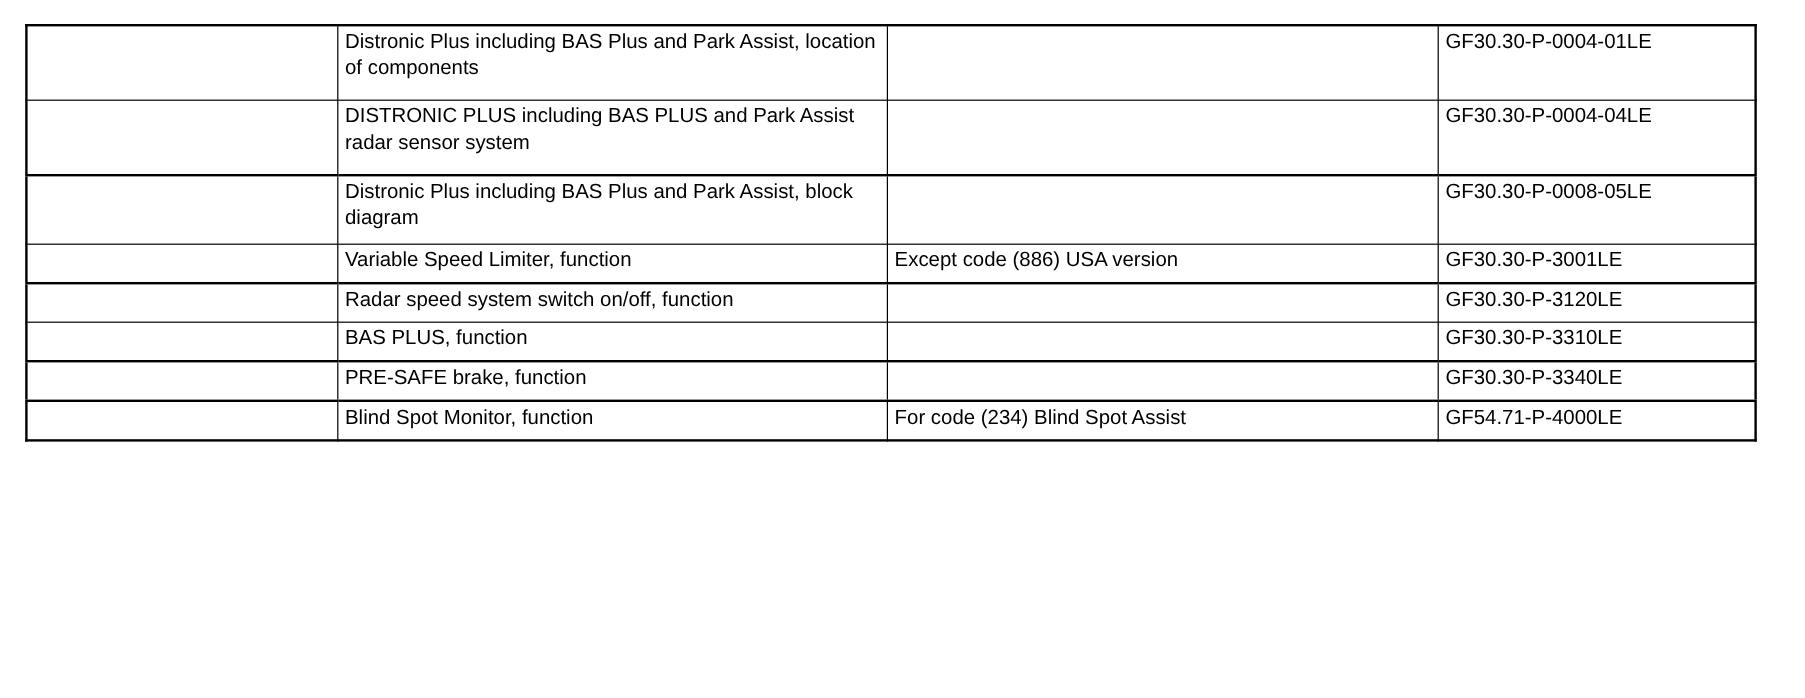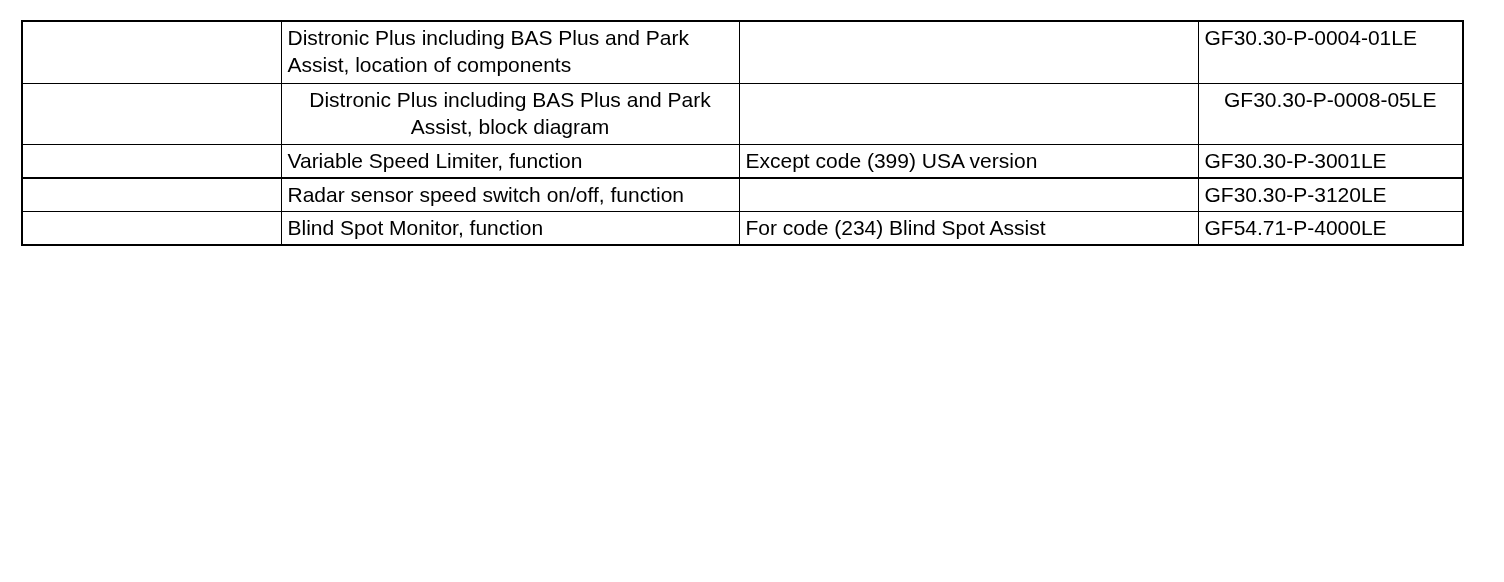--- a/index.html
+++ b/index.html
@@ -26,21 +26,21 @@
     left: 21px;
     top: 20px;
     width: 1441px;
     border-collapse: collapse;
     table-layout: fixed;
     background: #ffffff;
   }
   table.doc-table td {
     border: 1px solid #000000;
     padding: 2px 6px 3px 6px;
-    font-size: 21px;
+    font-size: 17px;
     line-height: 1.30;
     vertical-align: top;
     font-family: "Liberation Sans", sans-serif;
     color: #000000;
     word-wrap: break-word;
     overflow: hidden;
   }
   
   table.doc-table {
     border: 2px solid #000000;
@@ -51,21 +51,21 @@
   col.c-code  { width: 265px; }
 
   td.cell-index { padding: 0; }
   td.cell-desc  { }
   td.cell-cond  { }
   td.cell-code  { white-space: nowrap; }
 
   
   tr.r-tall  td { height: 56px; }
   tr.r-short td { height: 26px; }
-  tr.r-mid   td { height: 51px; text-align: center; }
+  tr.r-mid   td { height: 51px; }
 
   
   tr.rule-heavy td { border-bottom-width: 2px; }
 </style>
 </head>
 <body>
 
 <div id="sheet">
 
   <table class="doc-table">
@@ -77,46 +77,64 @@
     </colgroup>
     <tbody>
 
       <tr class="r-tall">
         <td class="cell-index"></td>
         <td class="cell-desc">Distronic Plus including BAS Plus and Park Assist, location of components</td>
         <td class="cell-cond"></td>
         <td class="cell-code">GF30.30-P-0004-01LE</td>
       </tr>
 
+      <tr class="r-tall rule-heavy">
+        <td class="cell-index"></td>
+        <td class="cell-desc">DISTRONIC PLUS including BAS PLUS and Park Assist radar sensor system</td>
+        <td class="cell-cond"></td>
+        <td class="cell-code">GF30.30-P-0004-04LE</td>
+      </tr>
 
       <tr class="r-mid">
         <td class="cell-index"></td>
         <td class="cell-desc">Distronic Plus including BAS Plus and Park Assist, block diagram</td>
         <td class="cell-cond"></td>
         <td class="cell-code">GF30.30-P-0008-05LE</td>
       </tr>
 
       <tr class="r-short rule-heavy">
         <td class="cell-index"></td>
         <td class="cell-desc">Variable Speed Limiter, function</td>
-        <td class="cell-cond">Except code (399) USA version</td>
+        <td class="cell-cond">Except code (886) USA version</td>
         <td class="cell-code">GF30.30-P-3001LE</td>
       </tr>
 
 
       <tr class="r-short">
         <td class="cell-index"></td>
-        <td class="cell-desc">Radar sensor speed switch on/off, function</td>
+        <td class="cell-desc">Radar speed system switch on/off, function</td>
         <td class="cell-cond"></td>
         <td class="cell-code">GF30.30-P-3120LE</td>
       </tr>
 
 
 
+      <tr class="r-short rule-heavy">
+        <td class="cell-index"></td>
+        <td class="cell-desc">BAS PLUS, function</td>
+        <td class="cell-cond"></td>
+        <td class="cell-code">GF30.30-P-3310LE</td>
+      </tr>
 
+      <tr class="r-short rule-heavy">
+        <td class="cell-index"></td>
+        <td class="cell-desc">PRE-SAFE brake, function</td>
+        <td class="cell-cond"></td>
+        <td class="cell-code">GF30.30-P-3340LE</td>
+      </tr>
 
 
 
       <tr class="r-short">
         <td class="cell-index"></td>
         <td class="cell-desc">Blind Spot Monitor, function</td>
         <td class="cell-cond">For code (234) Blind Spot Assist</td>
         <td class="cell-code">GF54.71-P-4000LE</td>
       </tr>
 

